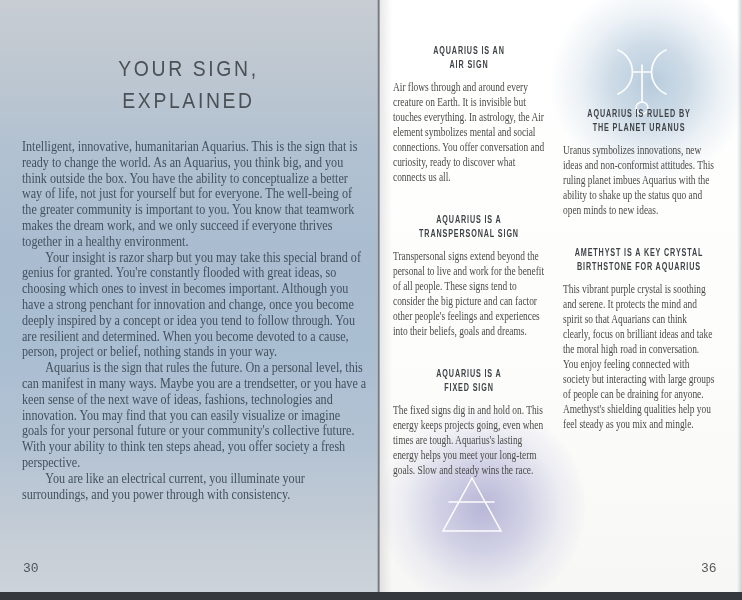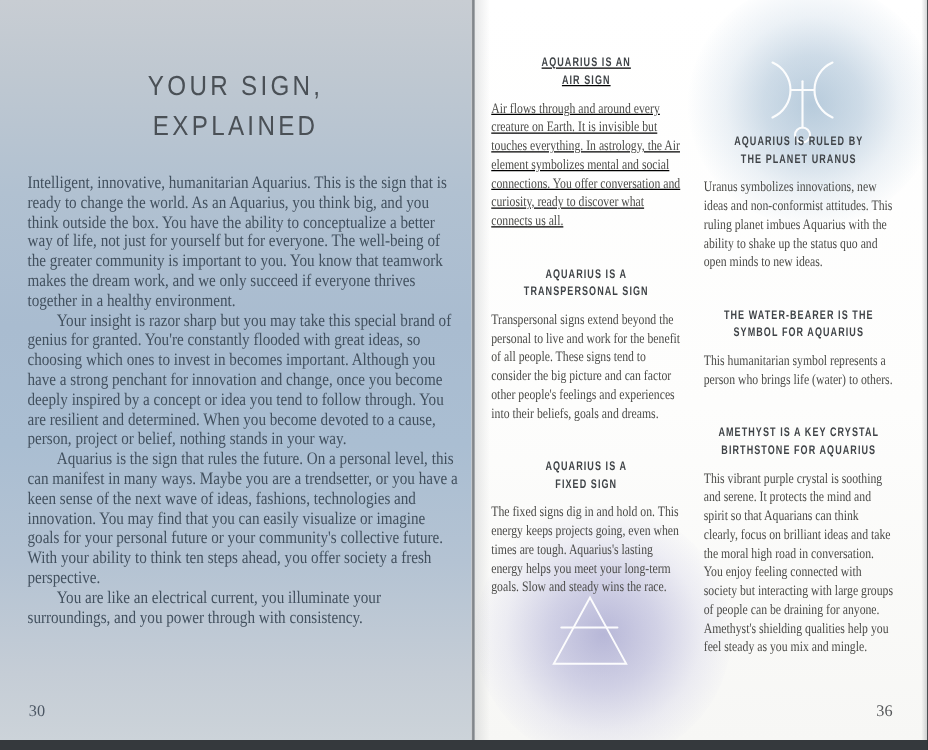--- a/index.html
+++ b/index.html
@@ -27,21 +27,21 @@
     letter-spacing: 3px; color: #4a5056;
     transform: scaleX(0.88); transform-origin: 50% 0;
   }
   .left-body {
     position: absolute; left: 22px; top: 139px; width: 400px;
     transform: scaleX(0.865); transform-origin: 0 0;
     font-size: 14px; line-height: 15.8px; color: #42505e;
   }
   .left-body p { margin: 0; }
   .left-body p + p { text-indent: 27px; }
-  .pagenum { position: absolute; font-size: 13px; }
+  .pagenum { position: absolute; font-size: 13px; font-family: Liberation Mono, monospace; }
   .pagenum-left { left: 23px; top: 561px; color: #4b5663; }
   .pagenum-right { left: 321px; top: 561px; color: #56585a; }
   
   .spine {
     position: absolute; left: 377px; top: 0; width: 3px; height: 592px;
     background: linear-gradient(90deg, #d9dadc 0%, #6e7378 45%, #b7babd 100%);
   }
   
   .page-right {
     position: absolute; left: 380px; top: 0; width: 362px; height: 592px;
@@ -68,21 +68,21 @@
       rgba(118,118,184,0.50) 0%, rgba(138,138,198,0.36) 30%,
       rgba(176,176,219,0.18) 54%, rgba(255,255,255,0) 73%);
   }
   .sym { position: absolute; }
   .sym-uranus { left: 230px; top: 44px; }
   .sym-air { left: 57px; top: 474px; }
   .col { position: absolute; top: 0; width: 152px; }
   .col-a { left: 13px; }
   .col-b { left: 183px; }
   .sec { position: relative; }
-  .col-a .sec:first-child { margin-top: 44px; text-decoration: underline; }
+  .col-a .sec:first-child { margin-top: 44px; }
   .col-b .sec:first-child { margin-top: 107px; }
   .sec + .sec { margin-top: 28px; }
   .sec h3 {
     width: 240px; margin: 0 0 9px -44px;
     text-align: center; white-space: pre;
     font-family: "Liberation Sans", sans-serif;
     font-size: 10px; font-weight: bold; letter-spacing: 1.2px;
     line-height: 13.5px; color: #3f4347;
     transform: scaleX(0.72); transform-origin: 50% 0;
   }
@@ -153,25 +153,20 @@
       </div>
     </div>
 
     <div class="col col-b">
       <div class="sec">
         <h3>AQUARIUS IS RULED BY
 THE PLANET URANUS</h3>
         <p>Uranus symbolizes innovations, new ideas and non-conformist attitudes. This ruling planet imbues Aquarius with the ability to shake up the status quo and open minds to new ideas.</p>
       </div>
       <div class="sec">
-        <h3>THE WATER-BEARER IS THE
-SYMBOL FOR AQUARIUS</h3>
-        <p>This humanitarian symbol represents a person who brings life (water) to others.</p>
-      </div>
-      <div class="sec">
         <h3>AMETHYST IS A KEY CRYSTAL
 BIRTHSTONE FOR AQUARIUS</h3>
         <p>This vibrant purple crystal is soothing and serene. It protects the mind and spirit so that Aquarians can think clearly, focus on brilliant ideas and take the moral high road in conversation. You enjoy feeling connected with society but interacting with large groups of people can be draining for anyone. Amethyst's shielding qualities help you feel steady as you mix and mingle.</p>
       </div>
     </div>
 
     <div class="pagenum pagenum-right">36</div>
     <div class="edge-right"></div>
   </div>
 

